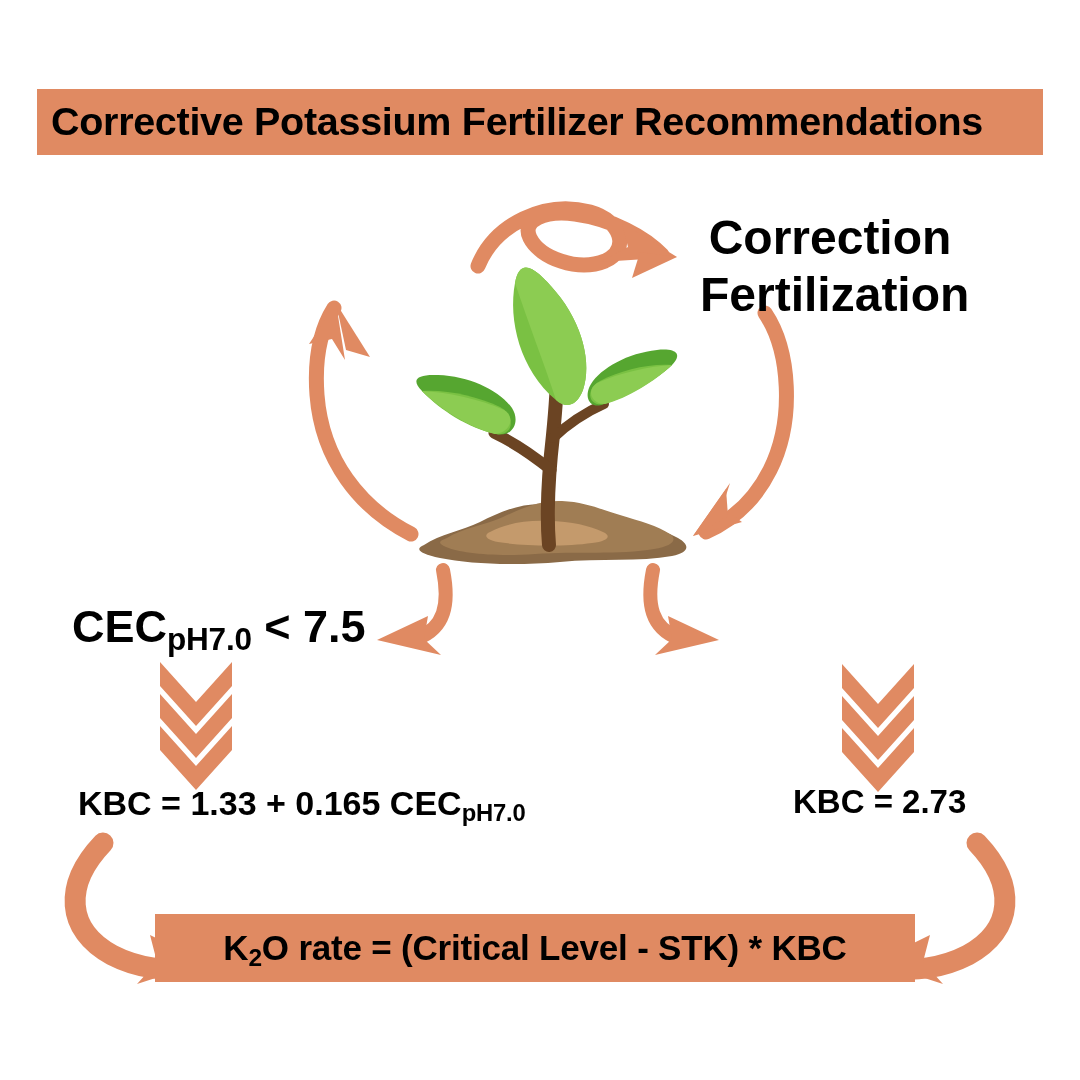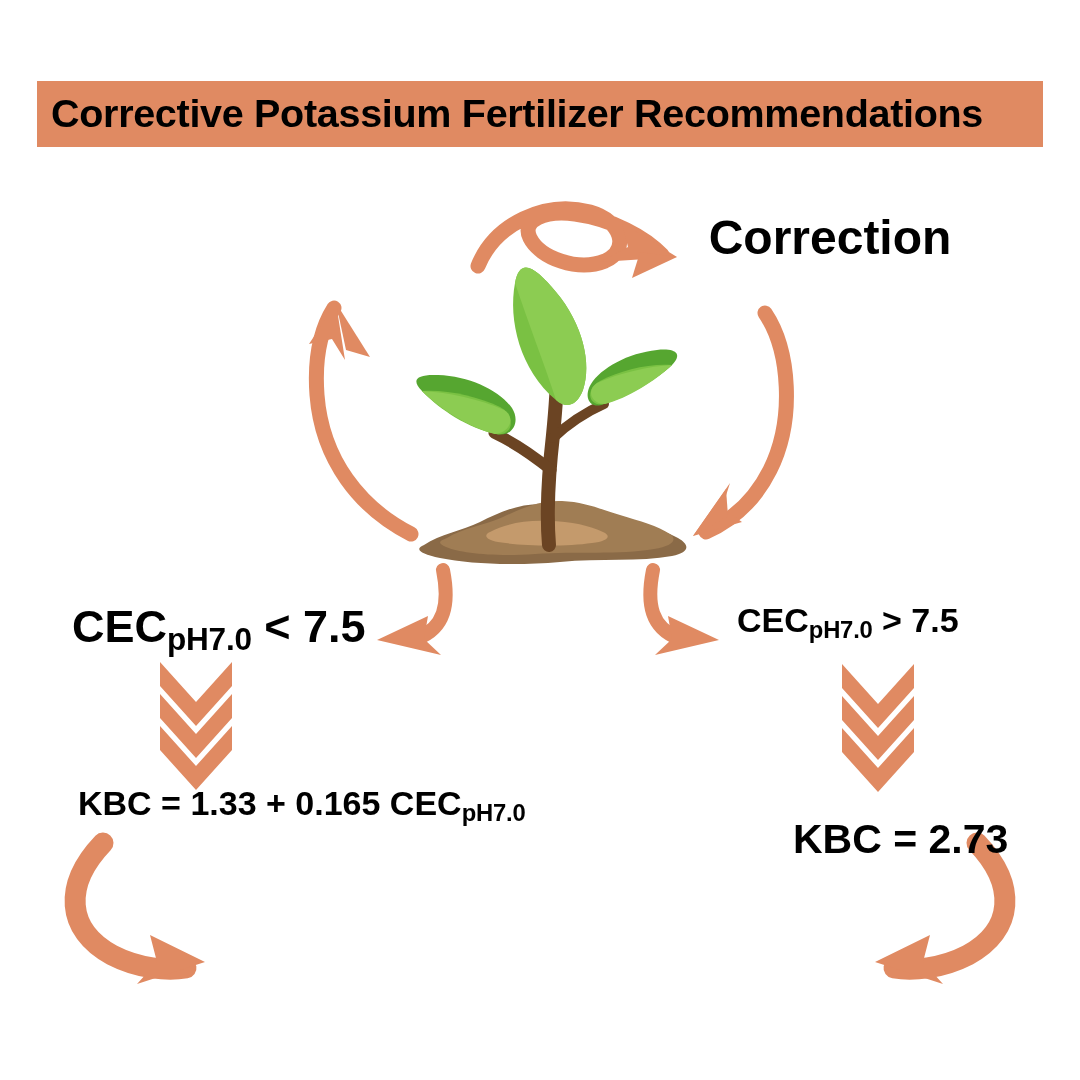--- a/index.html
+++ b/index.html
@@ -14,21 +14,21 @@
     background: #ffffff;
     overflow: hidden;
     font-family: "Liberation Sans", sans-serif;
     color: #000000;
   }
 
   
   #title-banner {
     position: absolute;
     left: 37px;
-    top: 81px;
+    top: 89px;
     width: 1006px;
     height: 66px;
     background: #E08A62;
     display: flex;
     align-items: center;
     justify-content: flex-start;
     box-sizing: border-box;
     padding-left: 14px;
   }
   #title-text {
@@ -80,22 +80,21 @@
   }
   #label-kbc-left {
     left: 78px;
     top: 783px;
     font-size: 34px;
     text-align: center;
   }
   #label-kbc-right {
     left: 793px;
     top: 783px;
-    font-size: 41px;
-    margin-top: 32px;
+    font-size: 33px;
   }
 
   
   #result-banner {
     position: absolute;
     left: 155px;
     top: 914px;
     width: 760px;
     height: 68px;
     background: #E08A62;
@@ -284,24 +283,27 @@
     </g>
   </svg>
 
   <div id="title-banner">
     <span id="title-text">Corrective Potassium Fertilizer Recommendations</span>
   </div>
 
 
   <div class="label" id="label-correction">
     <div>Correction</div>
+    <div>Fertilization</div>
   </div>
 
   <div class="label" id="label-cec-left"><span>CEC</span><sub>pH7.0</sub><span> &lt; 7.5</span></div>
 
-  <div class="label" id="label-cec-right"><span>CEC</span><sub>pH7.0</sub><span> &gt; 7.5</span></div>
 
   <div class="label" id="label-kbc-left"><span>KBC = 1.33 + 0.165 CEC</span><sub>pH7.0</sub></div>
 
   <div class="label" id="label-kbc-right"><span>KBC = 2.73</span></div>
 
+  <div id="result-banner">
+    <span id="result-text"><span>K</span><sub>2</sub><span>O rate = (Critical Level - STK) * KBC</span></span>
+  </div>
 
 </div>
 
 </body></html>

